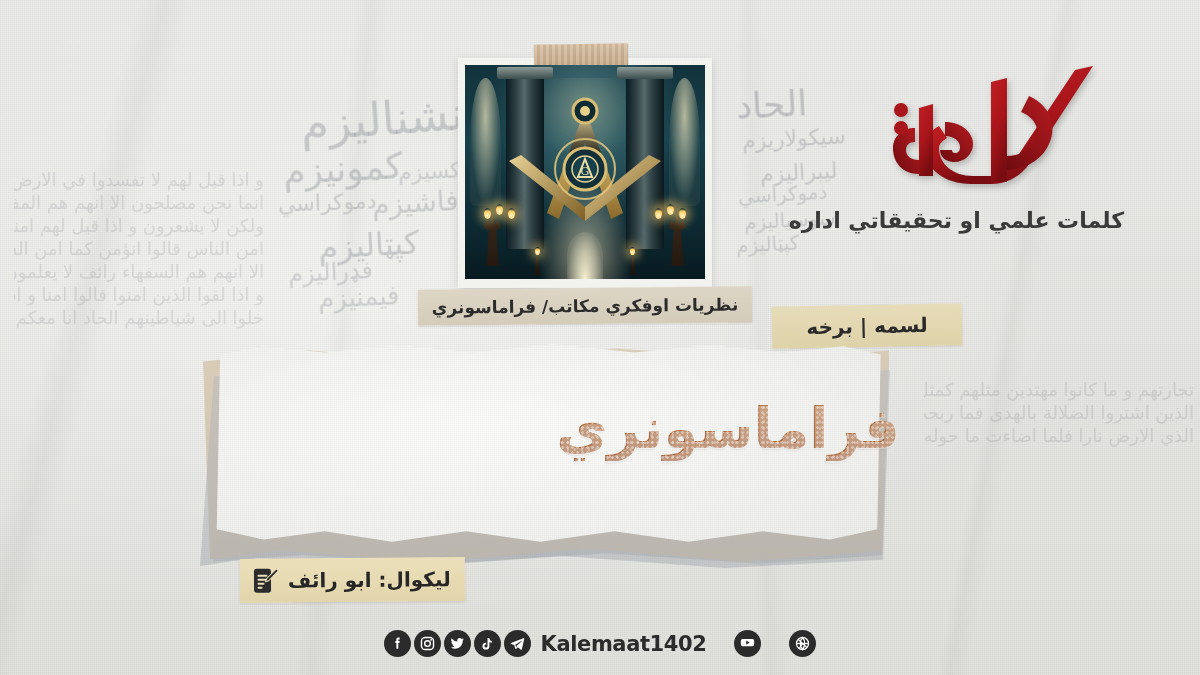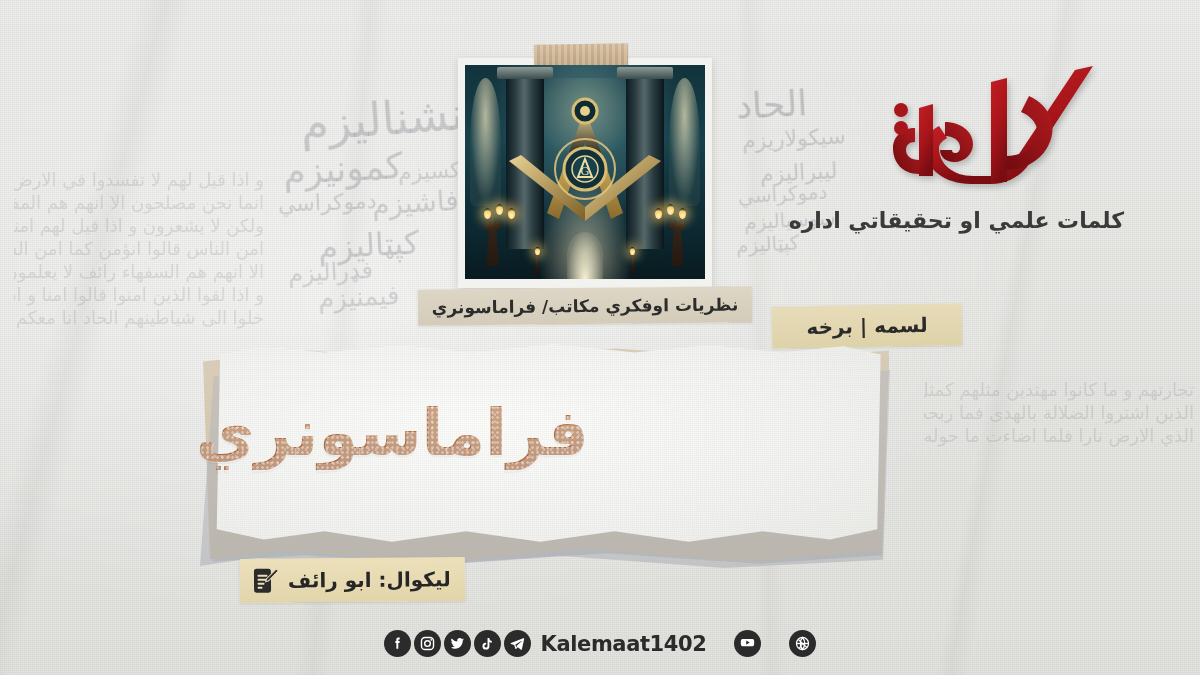--- a/index.html
+++ b/index.html
@@ -194,22 +194,22 @@
     box-shadow:0 2px 6px rgba(0,0,0,.07);
   }
   #banner-paper::after{
     content:""; position:absolute; inset:0;
     background-image:
       repeating-linear-gradient(0deg, rgba(0,0,0,.020) 0 1px, rgba(255,255,255,.025) 1px 2px),
       repeating-linear-gradient(90deg, rgba(0,0,0,.015) 0 1px, rgba(255,255,255,.02) 1px 2px);
   }
   #banner-title {
     position:absolute; left:0; right:0; top:58px;
-    text-align:left;
-    font-size:64px; font-weight:900; letter-spacing:-2px;
+    text-align:right;
+    font-size:56px; font-weight:900; letter-spacing:-2px;
     color:#b2703e;
     text-shadow:
       1px 1px 0 rgba(255,255,255,.35),
       0 2px 2px rgba(0,0,0,.06);
     white-space:nowrap;
   }
   #banner-title .tx {
     background-image:
       radial-gradient(circle at 30% 30%, rgba(255,255,255,.45) 0 1px, rgba(0,0,0,0) 1.6px),
       radial-gradient(circle at 70% 65%, rgba(255,255,255,.35) 0 1px, rgba(0,0,0,0) 1.6px),

